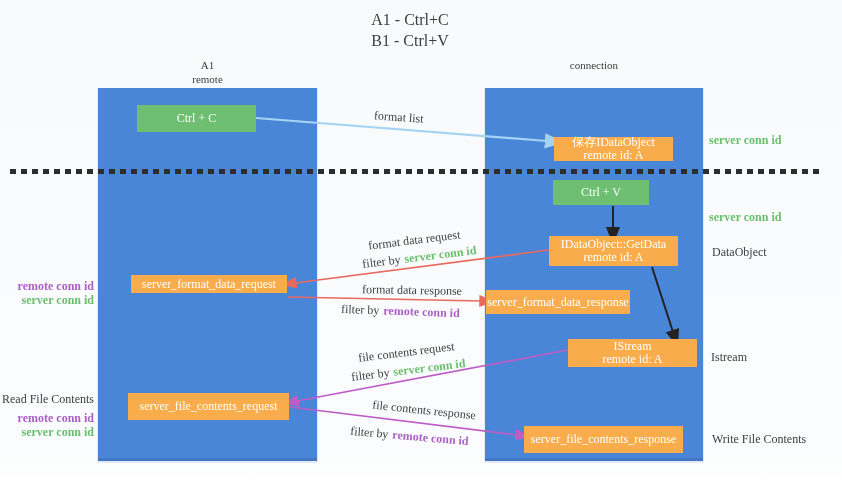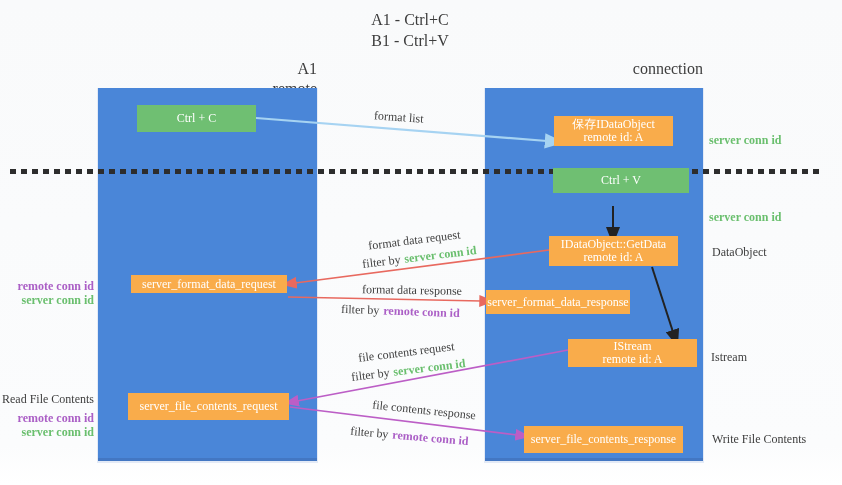--- a/index.html
+++ b/index.html
@@ -1,20 +1,20 @@
 <!DOCTYPE html>
 <html><head>
 <meta charset="utf-8">
 <style>
   html,body{margin:0;padding:0;background:#fafafa;}
   .stage{position:relative;width:842px;height:485px;background:linear-gradient(180deg,#f9fafb 0%,#fbfcfd 92%,#ffffff 100%);
          font-family:Liberation Serif, serif;overflow:hidden;}
   
   .title{position:absolute;top:9px;left:0;width:820px;text-align:center;font-size:16px;line-height:1.32;color:#3d3d3d;}
-  .lane-hdr{position:absolute;top:59px;text-align:right;font-size:16px;line-height:1.2;color:#3d3d3d;}
+  .lane-hdr{position:absolute;top:59px;text-align:center;font-size:11px;line-height:1.2;color:#3d3d3d;}
   .lane-hdr div{margin-bottom:1px;}
   
   .lane{position:absolute;top:88px;height:370px;background:#4a86d8;border-bottom:3px solid #4377c3;box-shadow:0 1px 0 1px #e3eaf6;z-index:1;}
   
   .dotline{position:absolute;left:10px;top:169px;width:814px;height:5px;z-index:2;
            background:repeating-linear-gradient(90deg,#2d2d2d 0 6px,transparent 6px 11px);}
   
   .arrows{position:absolute;left:0;top:0;z-index:3;}
   
   .node{position:absolute;z-index:4;display:flex;flex-direction:column;align-items:center;justify-content:center;
@@ -75,25 +75,25 @@
     <line x1="549" y1="250" x2="295" y2="283" stroke="#e8695f" stroke-width="1.7" marker-end="url(#m-red)"></line>
     <line x1="288" y1="297" x2="481" y2="301" stroke="#e8695f" stroke-width="1.7" marker-end="url(#m-red)"></line>
     <line x1="652" y1="267" x2="673" y2="332" stroke="#222222" stroke-width="2" marker-end="url(#m-blk)"></line>
     <line x1="568" y1="350" x2="297" y2="401" stroke="#bc5ec6" stroke-width="1.7" marker-end="url(#m-mag)"></line>
     <line x1="290" y1="407" x2="517" y2="435" stroke="#bc5ec6" stroke-width="1.7" marker-end="url(#m-mag)"></line>
   </svg>
 
   <div class="node green" style="left:137px;top:105px;width:119px;height:27px;">
     <span>Ctrl + C</span>
   </div>
-  <div class="node orange" style="left:554px;top:116px;width:119px;height:30px;">
+  <div class="node orange" style="left:554px;top:137px;width:119px;height:24px;">
     <span>保存IDataObject</span>
     <span>remote id: A</span>
   </div>
-  <div class="node green" style="left:553px;top:168px;width:136px;height:25px;">
+  <div class="node green" style="left:553px;top:180px;width:96px;height:25px;">
     <span>Ctrl + V</span>
   </div>
   <div class="node orange" style="left:549px;top:236px;width:129px;height:30px;align-items:center;">
     <span>IDataObject::GetData</span>
     <span>remote id: A</span>
   </div>
   <div class="node orange" style="left:131px;top:275px;width:156px;height:18px;">
     <span>server_format_data_request</span>
   </div>
   <div class="node orange" style="left:486px;top:290px;width:144px;height:24px;">

